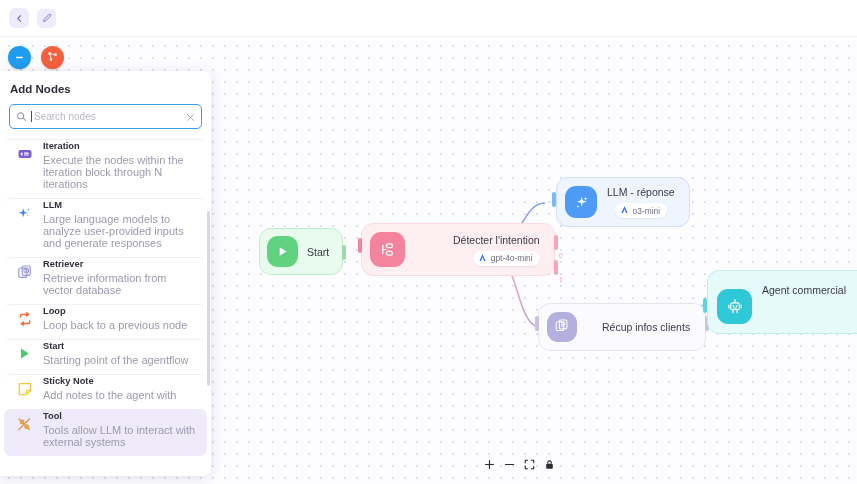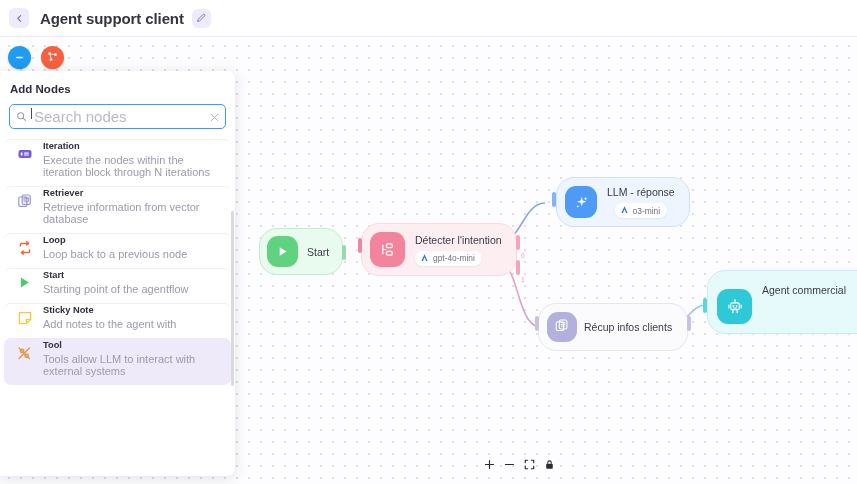--- a/index.html
+++ b/index.html
@@ -57,40 +57,40 @@
     width: 23px; height: 23px; border-radius: 50%;
     display: flex; align-items: center; justify-content: center;
     cursor: pointer; box-shadow: 0 1px 2px rgba(0,0,0,.17);
   }
   .round-btn.blue { background: #1f9bef; }
   .round-btn.orange { background: #f6603f; }
 
   
   .node-panel {
     position: absolute; top: 71px; left: 0;
-    width: 235px; height: 405px;
+    width: 211px; height: 405px;
     background: #ffffff;
     border-radius: 0 8px 8px 0;
     box-shadow: 0 2px 14px rgba(30,30,60,.13);
     z-index: 30;
     display: flex; flex-direction: column;
     overflow: hidden;
   }
   .panel-title {
     font-size: 11.5px; font-weight: 700; color: #2d2d3a;
     padding: 12px 0 9px 10px;
   }
   .search-wrap { padding: 0 9px 10px 9px; }
   .search-box {
     display: flex; align-items: center;
     height: 25px; border: 1.3px solid #3b9bf0; border-radius: 5px;
     padding: 0 6px; background: #fff; gap: 5px;
   }
   .search-box .ph {
-    flex: 1; font-size: 15px; color: #b9b9c6;
+    flex: 1; font-size: 10px; color: #b9b9c6;
     position: relative; padding-left: 2px;
   }
   .search-box .ph::before {
     content: ""; position: absolute; left: -1px; top: 0px;
     width: 1px; height: 11px; background: #4a4a58;
   }
   .clear-x { cursor: pointer; flex: none; }
 
   .panel-scroll { flex: 1; overflow: hidden; position: relative; }
   .node-item {
@@ -115,21 +115,21 @@
   .panel-scrollbar {
     position: absolute; right: 1px; top: 72px;
     width: 3px; height: 175px; border-radius: 2px;
     background: #d9d9e2;
   }
 
   
   .node { position: absolute; z-index: 6; }
   .node-body {
     display: flex; align-items: center;
-    border-radius: 18px;
+    border-radius: 12px;
     position: relative;
   }
   .node-ico {
     border-radius: 11px;
     display: flex; align-items: center; justify-content: center;
     flex: none;
   }
   .node-title { font-size: 10.5px; color: #3a3a48; white-space: nowrap; }
   .model-badge {
     display: inline-flex; align-items: center; gap: 4px;
@@ -151,34 +151,34 @@
     padding: 7px 13px 7px 7px; gap: 9px;
   }
   #node-start .node-ico { width: 31px; height: 31px; background: #5fd37f; }
 
   
   #node-detect .node-body {
     background: #fdeef1; border: 1px solid #fbdbe2;
     padding: 8px 14px 8px 8px; gap: 10px;
   }
   #node-detect .node-ico { width: 35px; height: 35px; background: #f4849e; }
-  #node-detect .col { display: flex; flex-direction: column; align-items: flex-start; gap: 5px; }
+  #node-detect .col { display: flex; flex-direction: column; align-items: flex-end; gap: 5px; margin-left: 38px; }
 
   
   #node-llm .node-body {
     background: #eef5fe; border: 1px solid #cfe1fb;
     padding: 8px 14px 8px 8px; gap: 10px;
   }
   #node-llm .node-ico { width: 32px; height: 32px; background: #4e9bf5; }
   #node-llm .col { display: flex; flex-direction: column; align-items: center; gap: 5px; }
 
   
   #node-recup .node-body {
     background: #fbfbfe; border: 1px solid #e6e6f0;
-    padding: 8px 15px 8px 8px; gap: 7px;
+    padding: 8px 15px 8px 8px; gap: 25px;
   }
   #node-recup .node-ico { width: 30px; height: 30px; background: #b3b0dd; }
 
   
   #node-agent .node-body {
     background: #e7fafb; border: 1px solid #c3eef1;
     padding: 9px 14px 9px 9px; gap: 10px; align-items: flex-start;
   }
   #node-agent .node-ico { width: 35px; height: 35px; background: #2ec8d6; margin-top: 9px; }
   #node-agent .col { display: flex; flex-direction: row; align-items: center; gap: 22px; }
@@ -199,21 +199,20 @@
 <div id="app">
 
   <div class="header">
     <div class="back-btn">
       <span>
         <svg width="9" height="9" viewBox="0 0 9 9">
             <path d="M5.6 1.6 L2.8 4.5 L5.6 7.4" fill="none" stroke="#7b6fc4" stroke-width="1.1" stroke-linecap="round" stroke-linejoin="round"></path>
           </svg>
       </span>
     </div>
-    <div class="page-title">Agent support client</div>
     <div class="edit-btn">
       <span>
         <svg width="10" height="10" viewBox="0 0 12 12">
             <path d="M8.6 1.6 a1.3 1.3 0 0 1 1.8 1.8 L4.3 9.5 l-2.4 .6 .6 -2.4 Z" fill="none" stroke="#7b6fc4" stroke-width="1.1" stroke-linejoin="round"></path>
           </svg>
       </span>
     </div>
   </div>
 
   <div class="canvas">
@@ -443,20 +442,33 @@
               <rect x="7" y="6.5" width="4.8" height="1.2" rx="0.5" fill="#fff"></rect>
               <rect x="7" y="8.4" width="4.8" height="1.2" rx="0.5" fill="#fff"></rect>
             </svg>
           </div>
           <div class="ni-text">
             <div class="ni-label">Iteration</div>
             <div class="ni-desc">Execute the nodes within the iteration block through N iterations</div>
           </div>
         </div>
 
+        <div class="node-item">
+          <div class="ni-icon">
+            <svg width="17" height="17" viewBox="0 0 18 18">
+              <path d="M7.6 3.4 L8.7 7.1 L12.4 8.2 L8.7 9.3 L7.6 13 L6.5 9.3 L2.8 8.2 L6.5 7.1 Z" fill="#3b86f0"></path>
+              <path d="M13.1 3.1 L13.5 4.4 L14.8 4.8 L13.5 5.2 L13.1 6.5 L12.7 5.2 L11.4 4.8 L12.7 4.4 Z" fill="#5fa4f5"></path>
+              <path d="M12.4 9.9 L12.7 10.8 L13.6 11.1 L12.7 11.4 L12.4 12.3 L12.1 11.4 L11.2 11.1 L12.1 10.8 Z" fill="#7cb6f7"></path>
+            </svg>
+          </div>
+          <div class="ni-text">
+            <div class="ni-label">LLM</div>
+            <div class="ni-desc">Large language models to analyze user-provided inputs and generate responses</div>
+          </div>
+        </div>
 
         <div class="node-item">
           <div class="ni-icon">
             <svg width="16" height="16" viewBox="0 0 16 16">
               <rect x="1.8" y="4" width="8" height="9.4" rx="1.4" fill="none" stroke="#9a96d6" stroke-width="1.2"></rect>
               <rect x="5.2" y="2" width="8" height="9.4" rx="1.4" fill="none" stroke="#9a96d6" stroke-width="1.2"></rect>
               <rect x="7" y="4.2" width="4.4" height="4.6" rx="0.7" fill="none" stroke="#9a96d6" stroke-width="1"></rect>
               <path d="M8 5.6 H10.4 M8 7.1 H9.6" stroke="#9a96d6" stroke-width="0.9" stroke-linecap="round"></path>
             </svg>
           </div>

